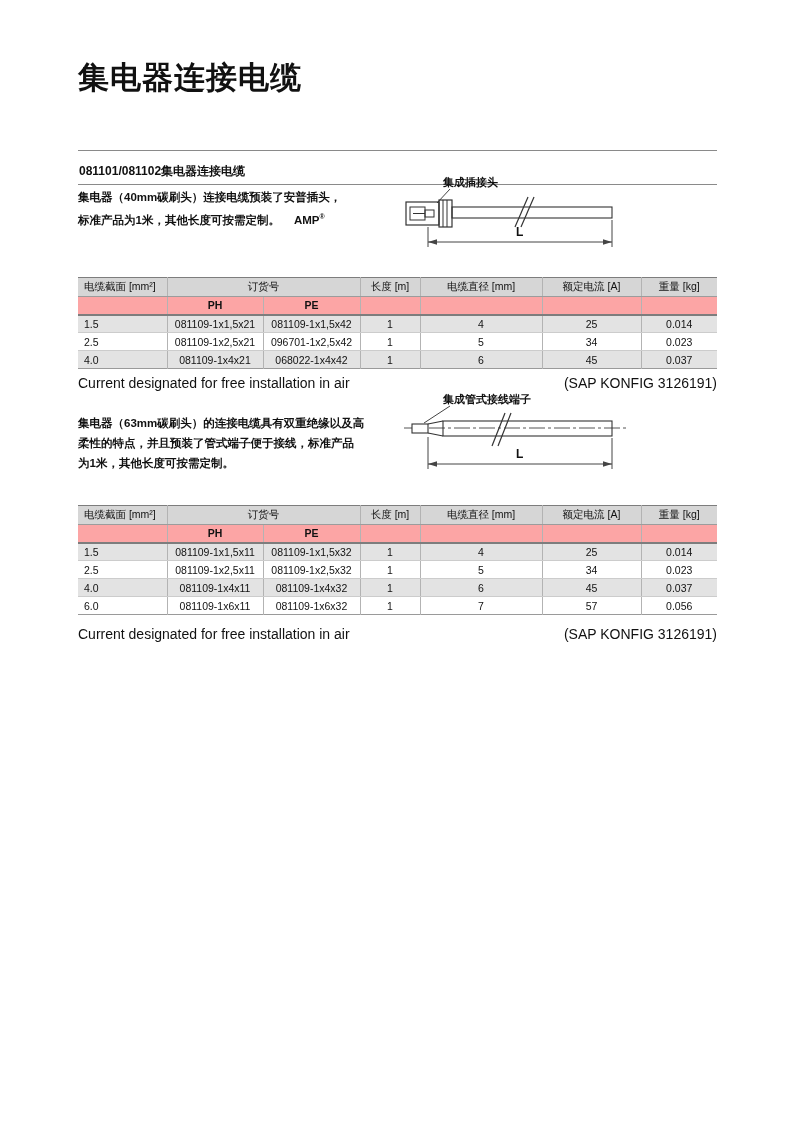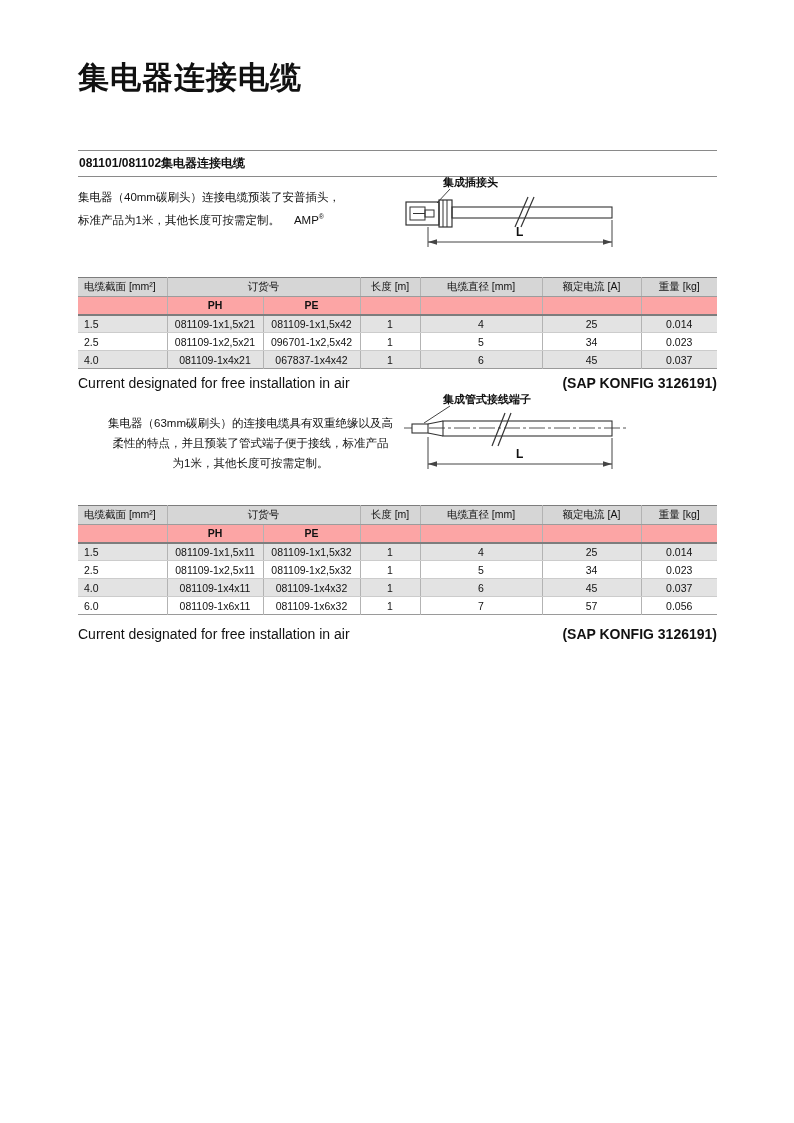--- a/index.html
+++ b/index.html
@@ -3,25 +3,25 @@
 <meta charset="utf-8">
 <style>
   * { margin:0; padding:0; box-sizing:border-box; }
   body { background:#ffffff; font-family:"Liberation Sans", sans-serif; color:#111; }
   #page { position:relative; width:717px; height:1123px; background:#fff; overflow:hidden; }
 
   .title { position:absolute; left:78px; top:57px; font-size:31px; font-weight:bold; letter-spacing:1px; }
 
   .section-head { position:absolute; left:78px; top:150px; width:639px;
     border-top:1px solid #8a8a8a; border-bottom:1px solid #8a8a8a;
-    padding:4px 0 4px 1px; font-size:12px; font-weight:bold; }
-
-  .desc { position:absolute; left:78px; font-size:11.5px; font-weight:normal; line-height:20px; }
+    padding:12px 0 4px 1px; font-size:12px; font-weight:bold; }
+
+  .desc { position:absolute; left:78px; font-size:11.5px; font-weight:bold; line-height:20px; }
   .desc-1 { top:187px; width:330px; }
-  .desc-2 { top:413px; width:345px;text-align:center; }
+  .desc-2 { top:413px; width:345px; }
   .amp { margin-left:14px; }
   .amp sup { font-size:7px; }
 
   .diagram { position:absolute; left:400px; width:330px; height:95px; }
   .diagram-1 { top:174px; }
   .diagram-2 { top:391px; }
   .diagram svg text.dlabel { font:bold 11px "Liberation Sans", sans-serif; fill:#111; }
   .diagram svg text.dim { font:bold 12px "Liberation Sans", sans-serif; fill:#111; }
 
   table.spec { position:absolute; left:78px; width:639px; border-collapse:collapse; table-layout:fixed;
@@ -33,21 +33,21 @@
   table.spec tr.h1 th { background:#d6d6d6; font-weight:normal; border-bottom:1px solid #9c9c9c; height:19px; }
   table.spec tr.h1 th.left, table.spec td.left { text-align:left; padding-left:6px; }
   table.spec tr.h2 td { background:#fca5a5; font-weight:bold; border-bottom:2px solid #7d7d7d; }
   table.spec tr.data td { border-bottom:1px solid #cccccc;margin-left:48px; }
   table.spec tr.data:last-child td { border-bottom:none; }
   table.spec tr.data.shaded td { background:#e3e3e3; }
 
   .note { position:absolute; left:78px; width:639px; display:flex; justify-content:space-between; font-size:14px; }
   .note-1 { top:375px; }
   .note-2 { top:626px; }
-  .note .note-right { font-weight:bold; }
+  .note .note-right { font-weight:normal; }
 
   .page-footer { position:absolute; left:740px; top:1051px; width:54px; }
   .page-footer .num { display:block; font-size:10.5px; margin:0 0 1px 8px; }
   .page-footer .rule { border-top:1px solid #8a8a8a; width:54px; height:0; }
 </style>
 </head>
 <body>
 
 <div id="page">
 
@@ -135,21 +135,21 @@
       <td class="cell-r">081109-1x2,5x21</td>
       <td class="cell-r">096701-1x2,5x42</td>
       <td class="cell-r">1</td>
       <td class="cell-r">5</td>
       <td class="cell-r">34</td>
       <td>0.023</td>
     </tr>
     <tr class="data shaded">
       <td class="left cell-r">4.0</td>
       <td class="cell-r">081109-1x4x21</td>
-      <td class="cell-r">067837-1x4x42</td>
+      <td class="cell-r">068022-1x4x42</td>
       <td class="cell-r">1</td>
       <td class="cell-r">6</td>
       <td class="cell-r">45</td>
       <td>0.037</td>
     </tr>
   </tbody>
     </table>
 
   <div class="note note-1">
     <span class="note-left">Current designated for free installation in air</span>

